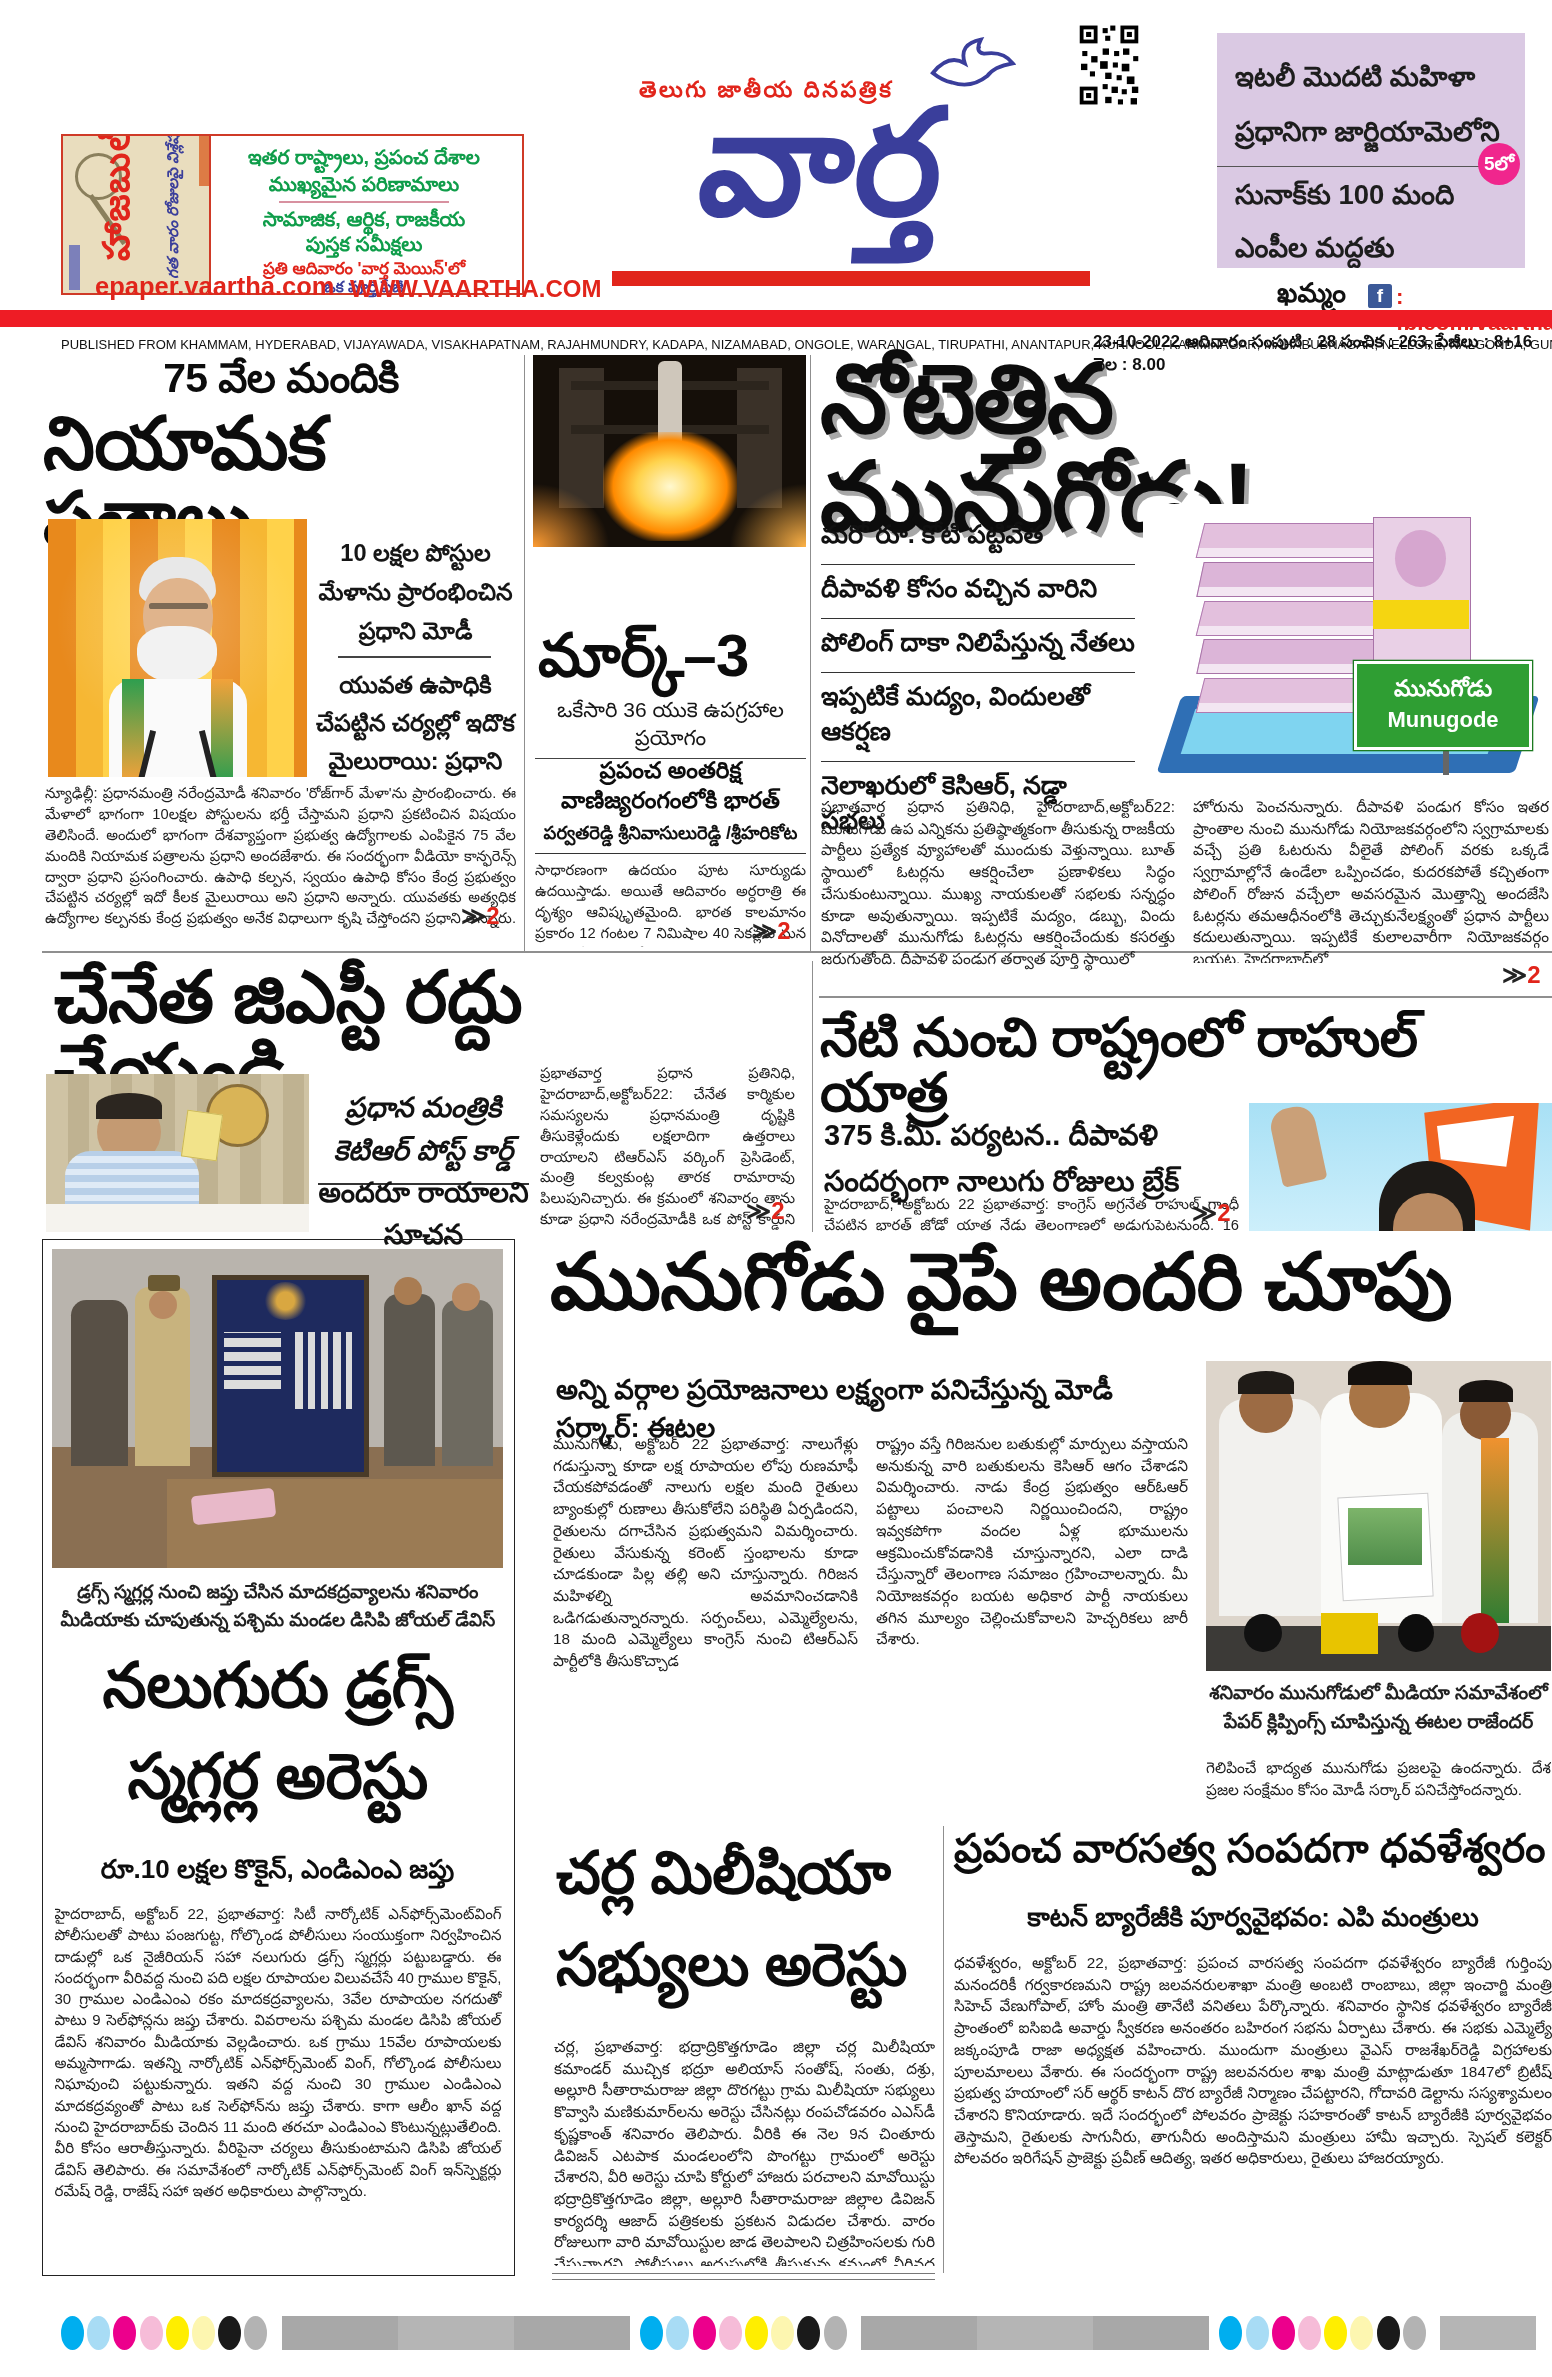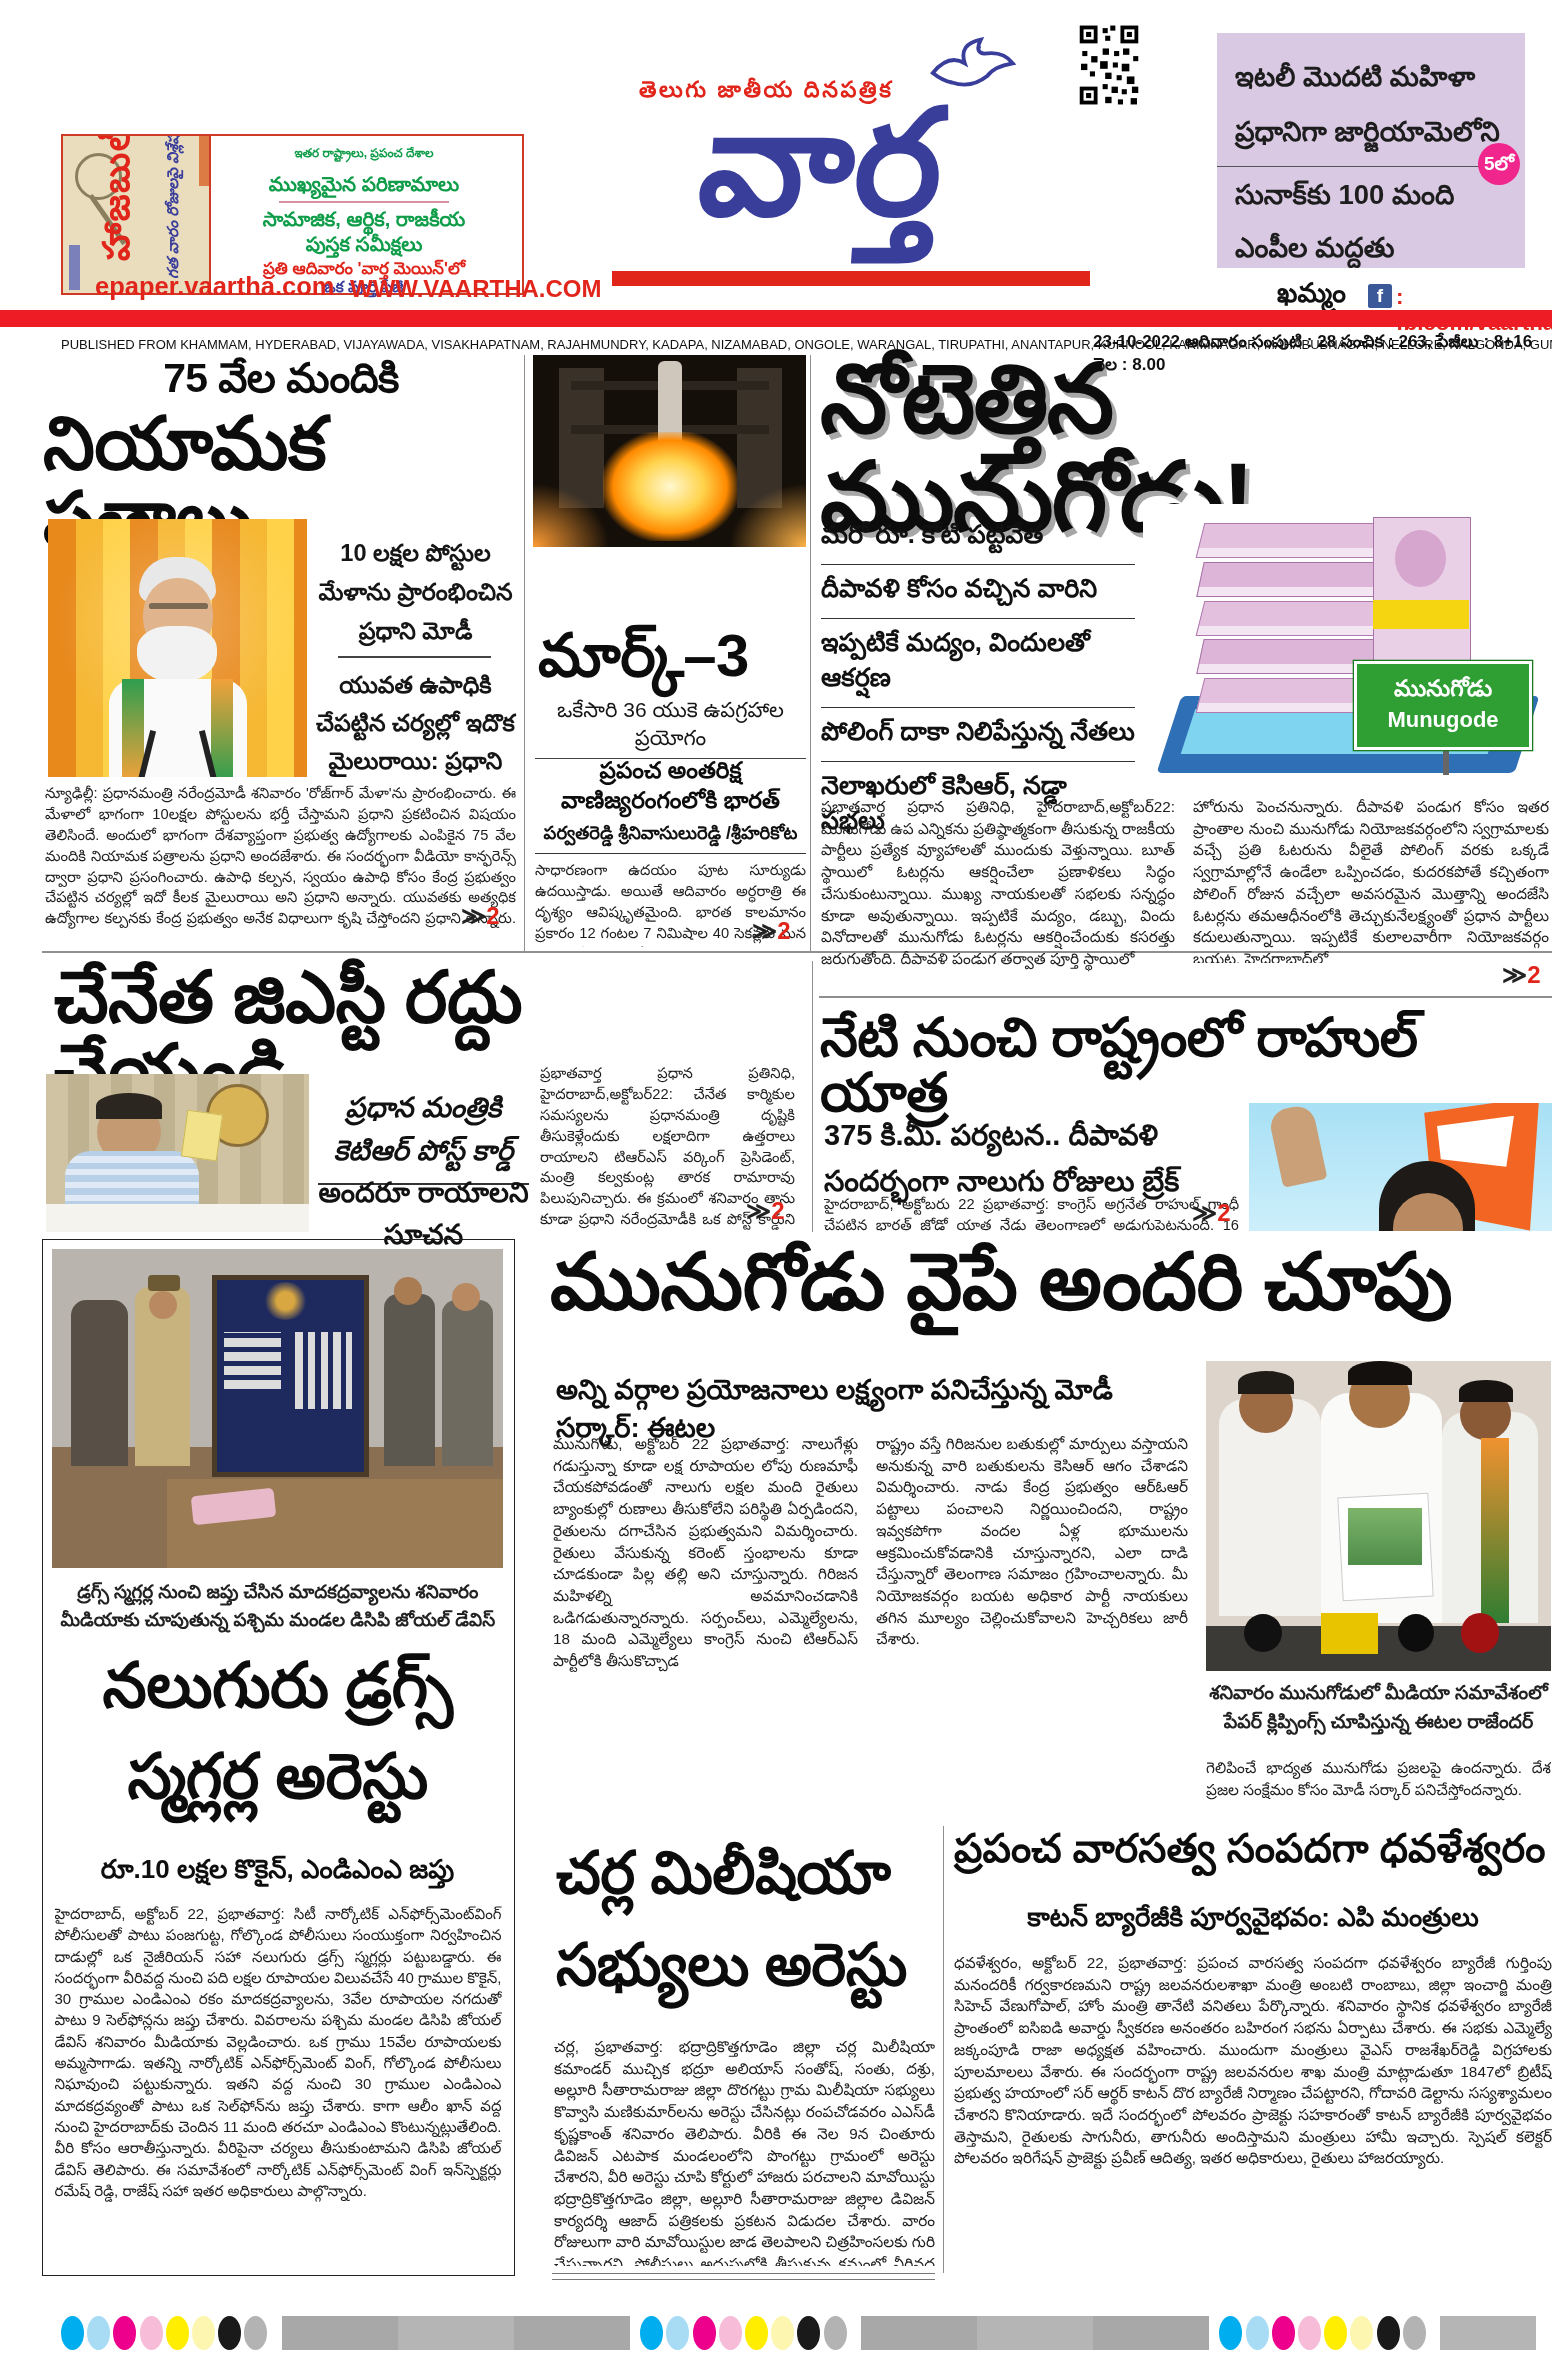--- a/index.html
+++ b/index.html
@@ -33,21 +33,21 @@
   <div class="abs" style="left:61px;top:134px;width:459px;height:157px;border:2.6px solid #cf3a27;display:flex;">
     <div class="abs" style="left:0;top:0;width:146px;height:157px;background:#e9ddbe;border-right:2.6px solid #cf3a27;overflow:hidden;">
       <div class="abs" style="right:-11.5px;top:0;width:22px;height:50px;background:#dd7b45;"></div>
       <div class="abs" style="left:6.4px;bottom:2.6px;width:10.2px;height:45px;background:#7c80ba;"></div>
       <div class="abs" style="left:11.5px;top:16.6px;width:41px;height:41px;border:3.2px solid #8a7f5c;border-radius:50%;"></div>
       <div class="abs" style="left:42px;top:54px;width:5.1px;height:59px;background:#8a7f5c;transform:rotate(-35deg);"></div>
       <div class="abs red b" style="left:33px;top:125px;font-size:37px;transform:rotate(-90deg);transform-origin:left top;white-space:nowrap;letter-spacing:1.3px;">హాజబుల్</div>
       <div class="abs blue b" style="left:101px;top:143px;font-size:15.3px;font-style:italic;transform:rotate(-90deg);transform-origin:left top;white-space:nowrap;">గత వారం రోజులపై విశ్లేషణ</div>
     </div>
     <div class="abs ctr" style="left:146px;top:0;width:310px;height:157px;">
-      <div class="abs green b" style="left:0;top:10.2px;width:100%;font-size:12px;">ఇతర రాష్ట్రాలు, ప్రపంచ దేశాల</div>
+      <div class="abs green b" style="left:0;top:10.2px;width:100%;font-size:20px;">ఇతర రాష్ట్రాలు, ప్రపంచ దేశాల</div>
       <div class="abs green b" style="left:0;top:37px;width:100%;font-size:20px;">ముఖ్యమైన పరిణామాలు</div>
       <div class="abs" style="left:70px;top:65px;width:170px;height:1.9px;background:#d891a0;"></div>
       <div class="abs green b" style="left:0;top:72px;width:100%;font-size:20px;">సామాజిక, ఆర్థిక, రాజకీయ</div>
       <div class="abs green b" style="left:0;top:97px;width:100%;font-size:20px;">పుస్తక సమీక్షలు</div>
       <div class="abs red b" style="left:0;top:123px;width:100%;font-size:16.6px;">ప్రతి ఆదివారం 'వార్త మెయిన్'లో</div>
       <div class="abs blue b" style="left:0;top:142px;width:100%;font-size:15.3px;">ఒక పూర్తి పేజీ</div>
     </div>
   </div>
 
   <div class="abs red b" style="left:639px;top:77px;width:332px;text-align:left;font-size:22.4px;letter-spacing:2.6px;">తెలుగు జాతీయ దినపత్రిక</div>
@@ -164,22 +164,22 @@
   <div class="abs just body-txt" style="left:535px;top:860px;width:271px;height:87px;overflow:hidden;">సాధారణంగా ఉదయం పూట సూర్యుడు ఉదయిస్తాడు. అయితే ఆదివారం అర్ధరాత్రి ఈ దృశ్యం ఆవిష్కృతమైంది. భారత కాలమానం ప్రకారం 12 గంటల 7 నిమిషాల 40 సెకన్లకు మన తెలుగునేల శ్రీహరికోట నుంచి అతి బరువైన</div>
   <div class="abs more" style="left:752px;top:917px;">
     <span>≫</span><span class="n">2</span>
   </div>
 
   <div class="abs hl shadowed" style="left:820px;top:350px;width:734px;font-size:96px;letter-spacing:-1.9px;">నోటెత్తిన మునుగోడు!</div>
 
   <div class="abs" style="left:821px;top:511px;width:314px;">
     <div class="b" style="font-size:25.5px;padding:9px 0;border-bottom:1.9px solid #333;">మరో రూ. కోటి పట్టివేత</div>
     <div class="b" style="font-size:25.5px;padding:9px 0;border-bottom:1.9px solid #333;">దీపావళి కోసం వచ్చిన వారిని</div>
+    <div class="b" style="font-size:25.5px;padding:9px 0;border-bottom:1.9px solid #333;">పోలింగ్ దాకా నిలిపేస్తున్న నేతలు</div>
     <div class="b" style="font-size:25.5px;padding:9px 0;border-bottom:1.9px solid #333;">ఇప్పటికే మద్యం, విందులతో ఆకర్షణ</div>
-    <div class="b" style="font-size:25.5px;padding:9px 0;border-bottom:1.9px solid #333;">పోలింగ్ దాకా నిలిపేస్తున్న నేతలు</div>
     <div class="b" style="font-size:25.5px;padding:9px 0;">నెలాఖరులో కెసిఆర్, నడ్డా సభలు</div>
   </div>
 
   <div class="abs photo" style="left:1143px;top:504px;width:406px;height:275px;background:#fff;">
     <div class="abs" style="left:25.5px;bottom:6.4px;width:358px;height:77px;background:#2f6fb5;transform:skewX(-18deg);border-radius:5.1px;"></div>
     <div class="abs" style="left:45px;bottom:25.5px;width:307px;height:45px;background:#7fd4f0;transform:skewX(-18deg);"></div>
     <div class="abs" style="left:57px;top:19px;width:192px;height:192px;">
       <div style="width:185px;height:33px;background:#e3c0dd;border:1.3px solid #b07ab0;box-shadow:inset 0 -9px 0 #f3e6f2;transform:skewX(-14deg);margin-bottom:3.8px;"></div>
       <div style="width:185px;height:33px;background:#dcb5d8;border:1.3px solid #a873a8;box-shadow:inset 0 -9px 0 #f3e6f2;transform:skewX(-12deg);margin-bottom:3.8px;"></div>
       <div style="width:185px;height:33px;background:#e3c0dd;border:1.3px solid #b07ab0;box-shadow:inset 0 -9px 0 #f3e6f2;transform:skewX(-14deg);margin-bottom:3.8px;"></div>

